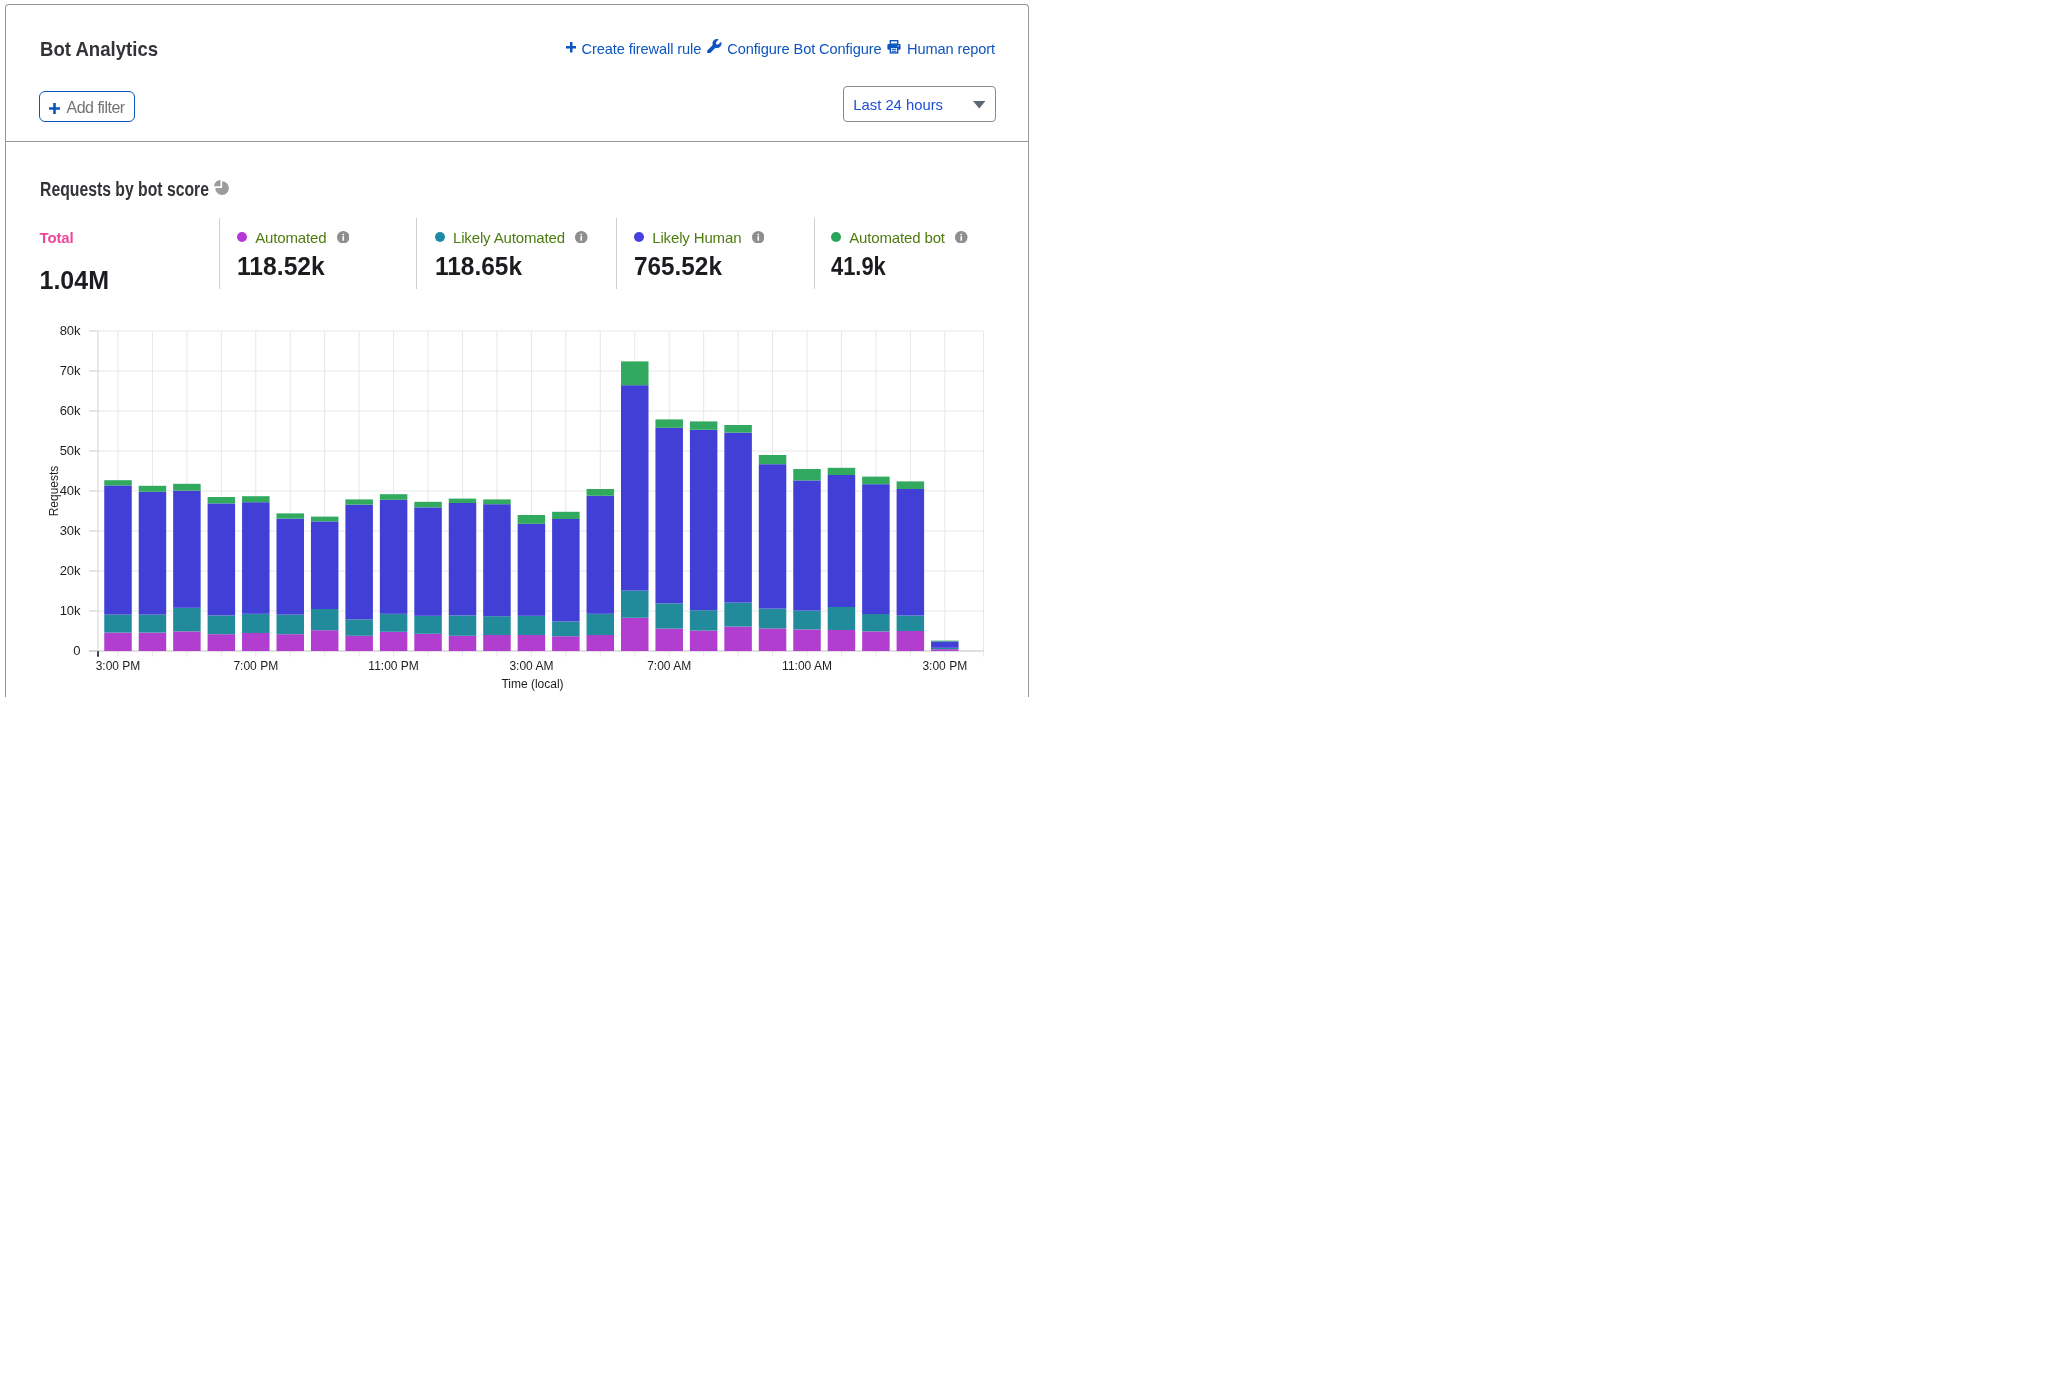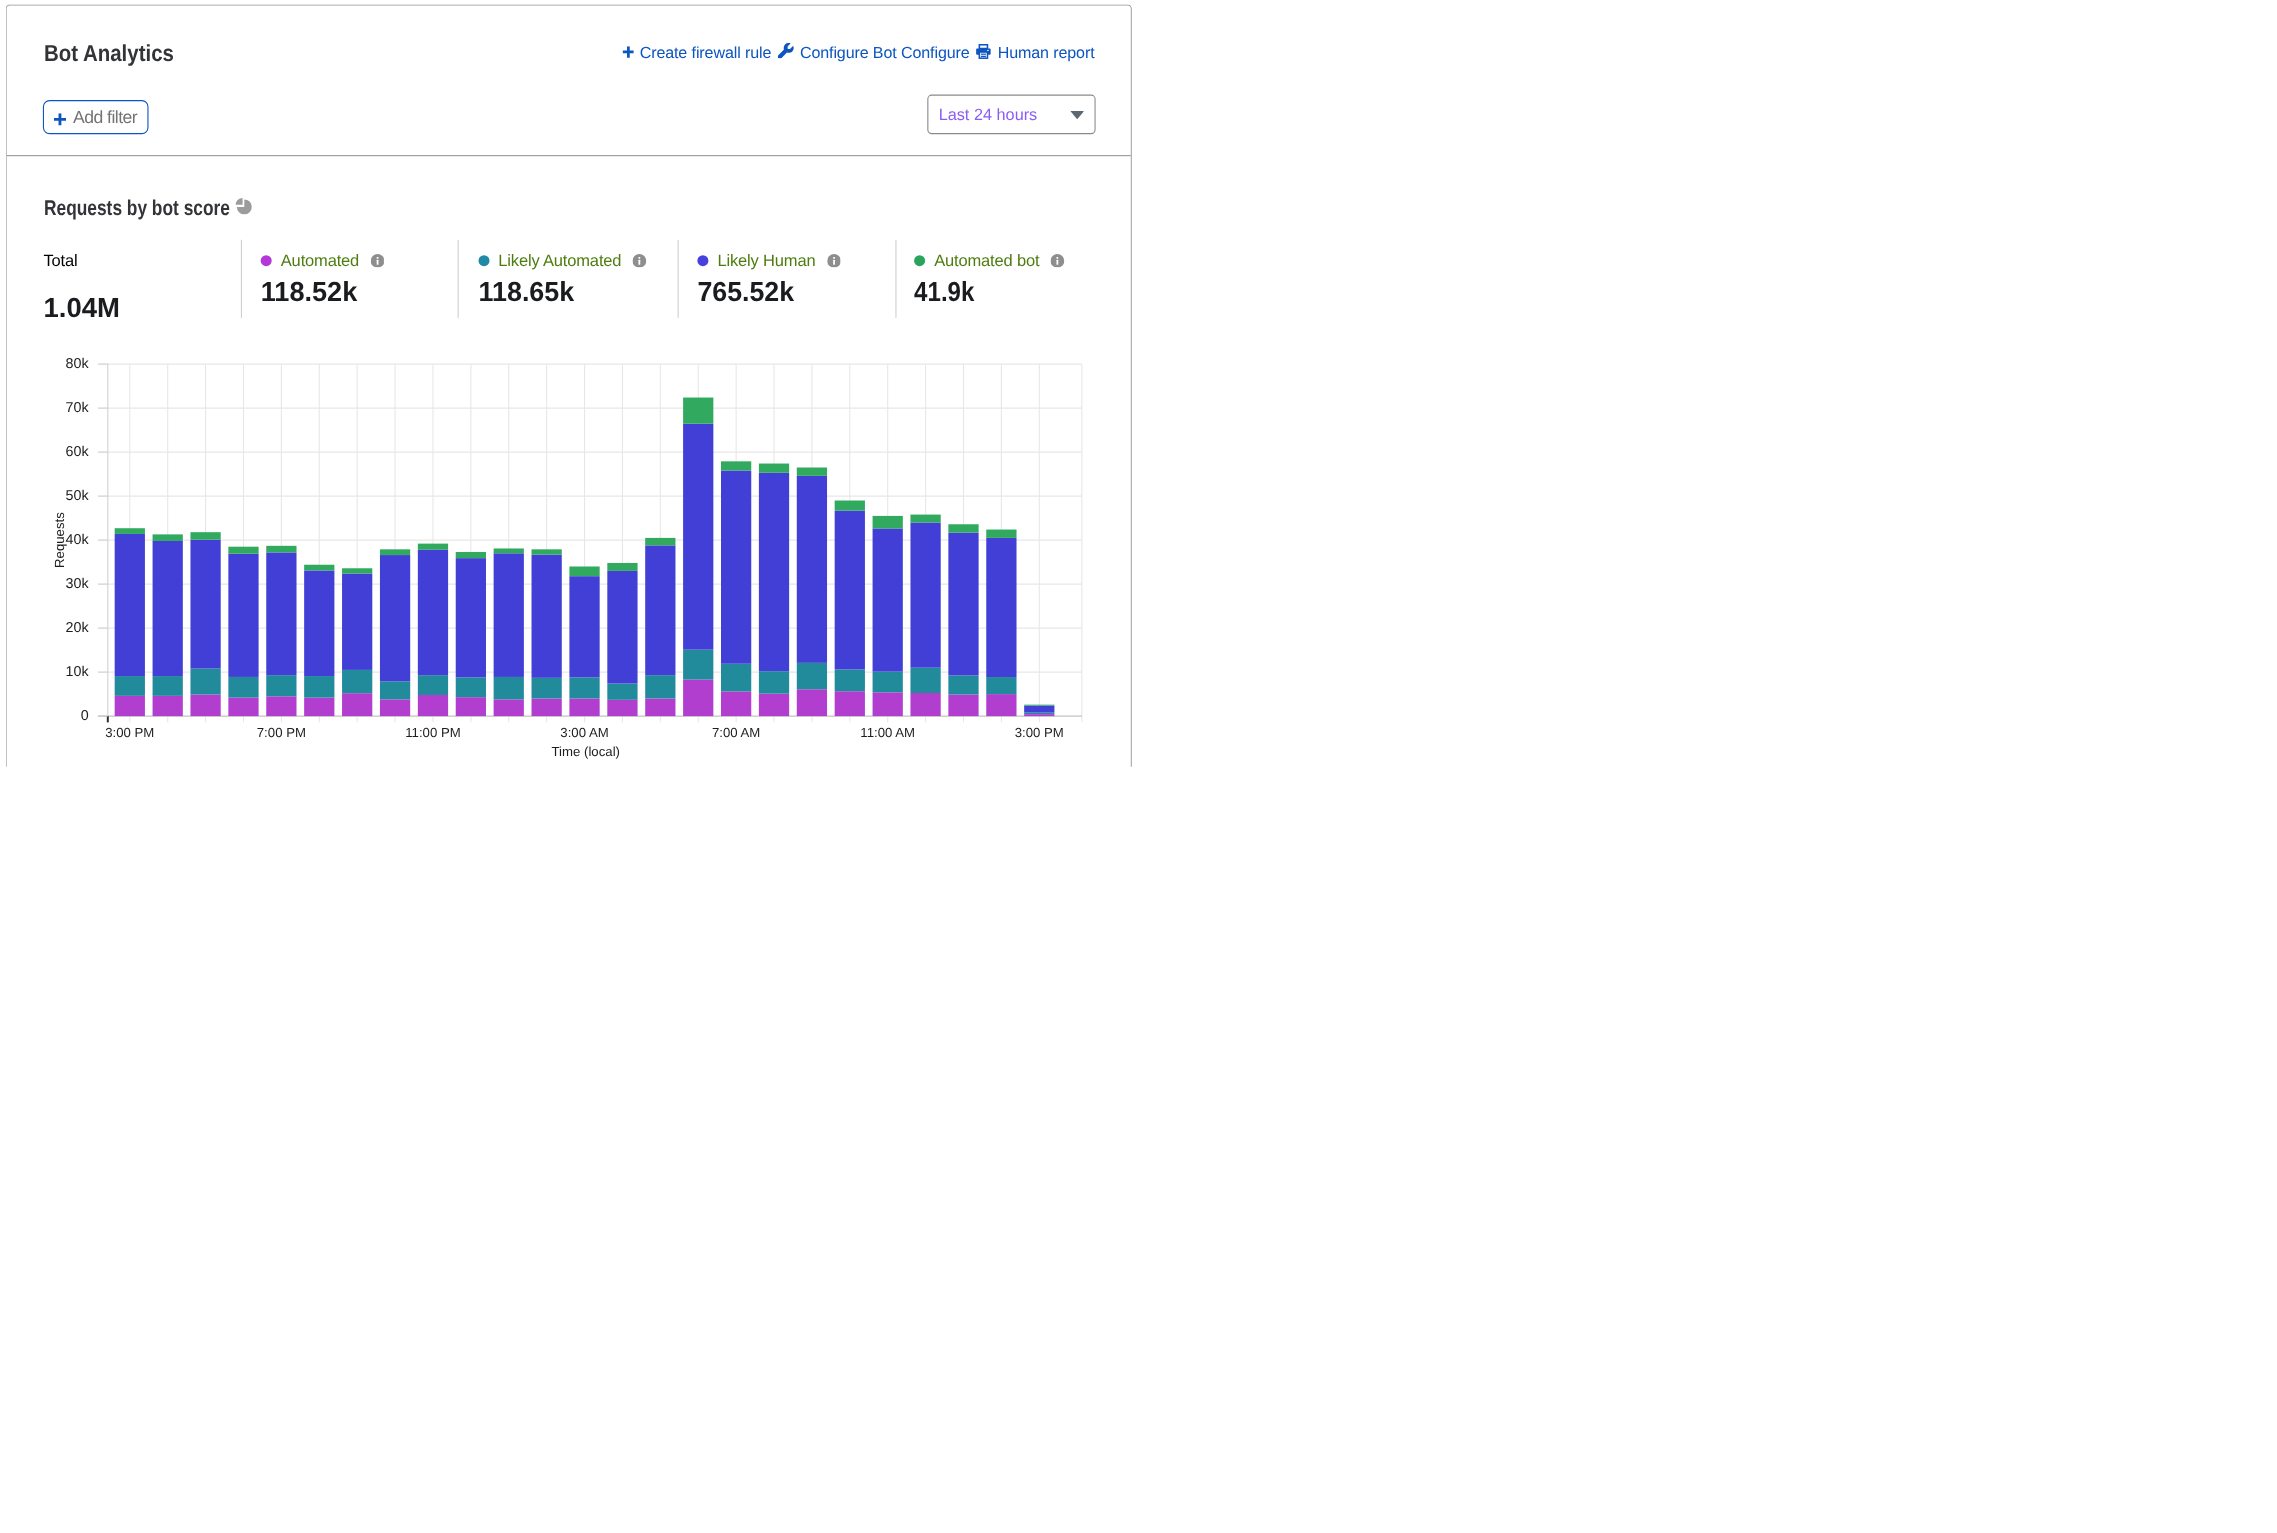--- a/index.html
+++ b/index.html
@@ -14,30 +14,30 @@
 .links .it { display:flex; align-items:center; gap:5.5px; }
 .links .i1 { margin-top:-2px; }
 .links .i2 { margin-top:-5px; }
 .links .i3 { margin-top:-4px; }
 .links svg { flex:none; display:block; }
 .btn { position:absolute; left:38.8px; top:90.5px; width:96px; height:31.5px; padding-top:4px;
   border:1.5px solid #0b55c4; border-radius:6px; display:flex; align-items:center;
   justify-content:center; gap:6.5px; color:#737373; font-size:16px; letter-spacing:-0.5px; }
 .sel { position:absolute; left:842.8px; top:86.2px; width:153.2px; height:36.3px;
   border:1px solid #8a8a8a; border-radius:4px; display:flex; align-items:center;
-  color:#8b5cf6; font-size:14.8px; padding-left:9.5px; padding-top:2px; }
+  color:#1d4ed8; font-size:14.8px; padding-left:9.5px; padding-top:2px; }
 .sel svg { position:absolute; right:9.5px; top:14.2px; }
 h2 { position:absolute; left:39.5px; top:179.7px; font-size:19.5px; font-weight:bold;
   color:#333438; line-height:1; transform:scaleX(0.808); transform-origin:0 0; }
 .pie { position:absolute; left:214px; top:180px; }
 .stat { position:absolute; top:229px; }
 .statline { display:flex; align-items:center; height:16px; }
 .dot { width:10px; height:10px; border-radius:50%; margin-right:8.5px; flex:none; }
 .slab { font-size:15px; color:#4d7c0f; letter-spacing:-0.15px; white-space:nowrap; }
-.slab.total { color:#000000; }
+.slab.total { color:#ec4899;font-weight:bold; }
 .sinfo { margin-left:10.5px; display:flex; }
 .statnum { font-size:25px; font-weight:bold; color:#1a1c1f; margin-top:7.2px;
   white-space:nowrap; }
 .nx { display:inline-block; transform-origin:0 0; }
 #n0 { transform:scaleX(1.0);margin-top:14px; }
 #n1 { transform:scaleX(0.9865); }
 #n2 { transform:scaleX(0.978); }
 #n3 { transform:scaleX(0.973); }
 #n4 { transform:scaleX(0.876); }
 .vdiv { position:absolute; top:218px; height:71px; width:1px; background:#cfcfcf; }

